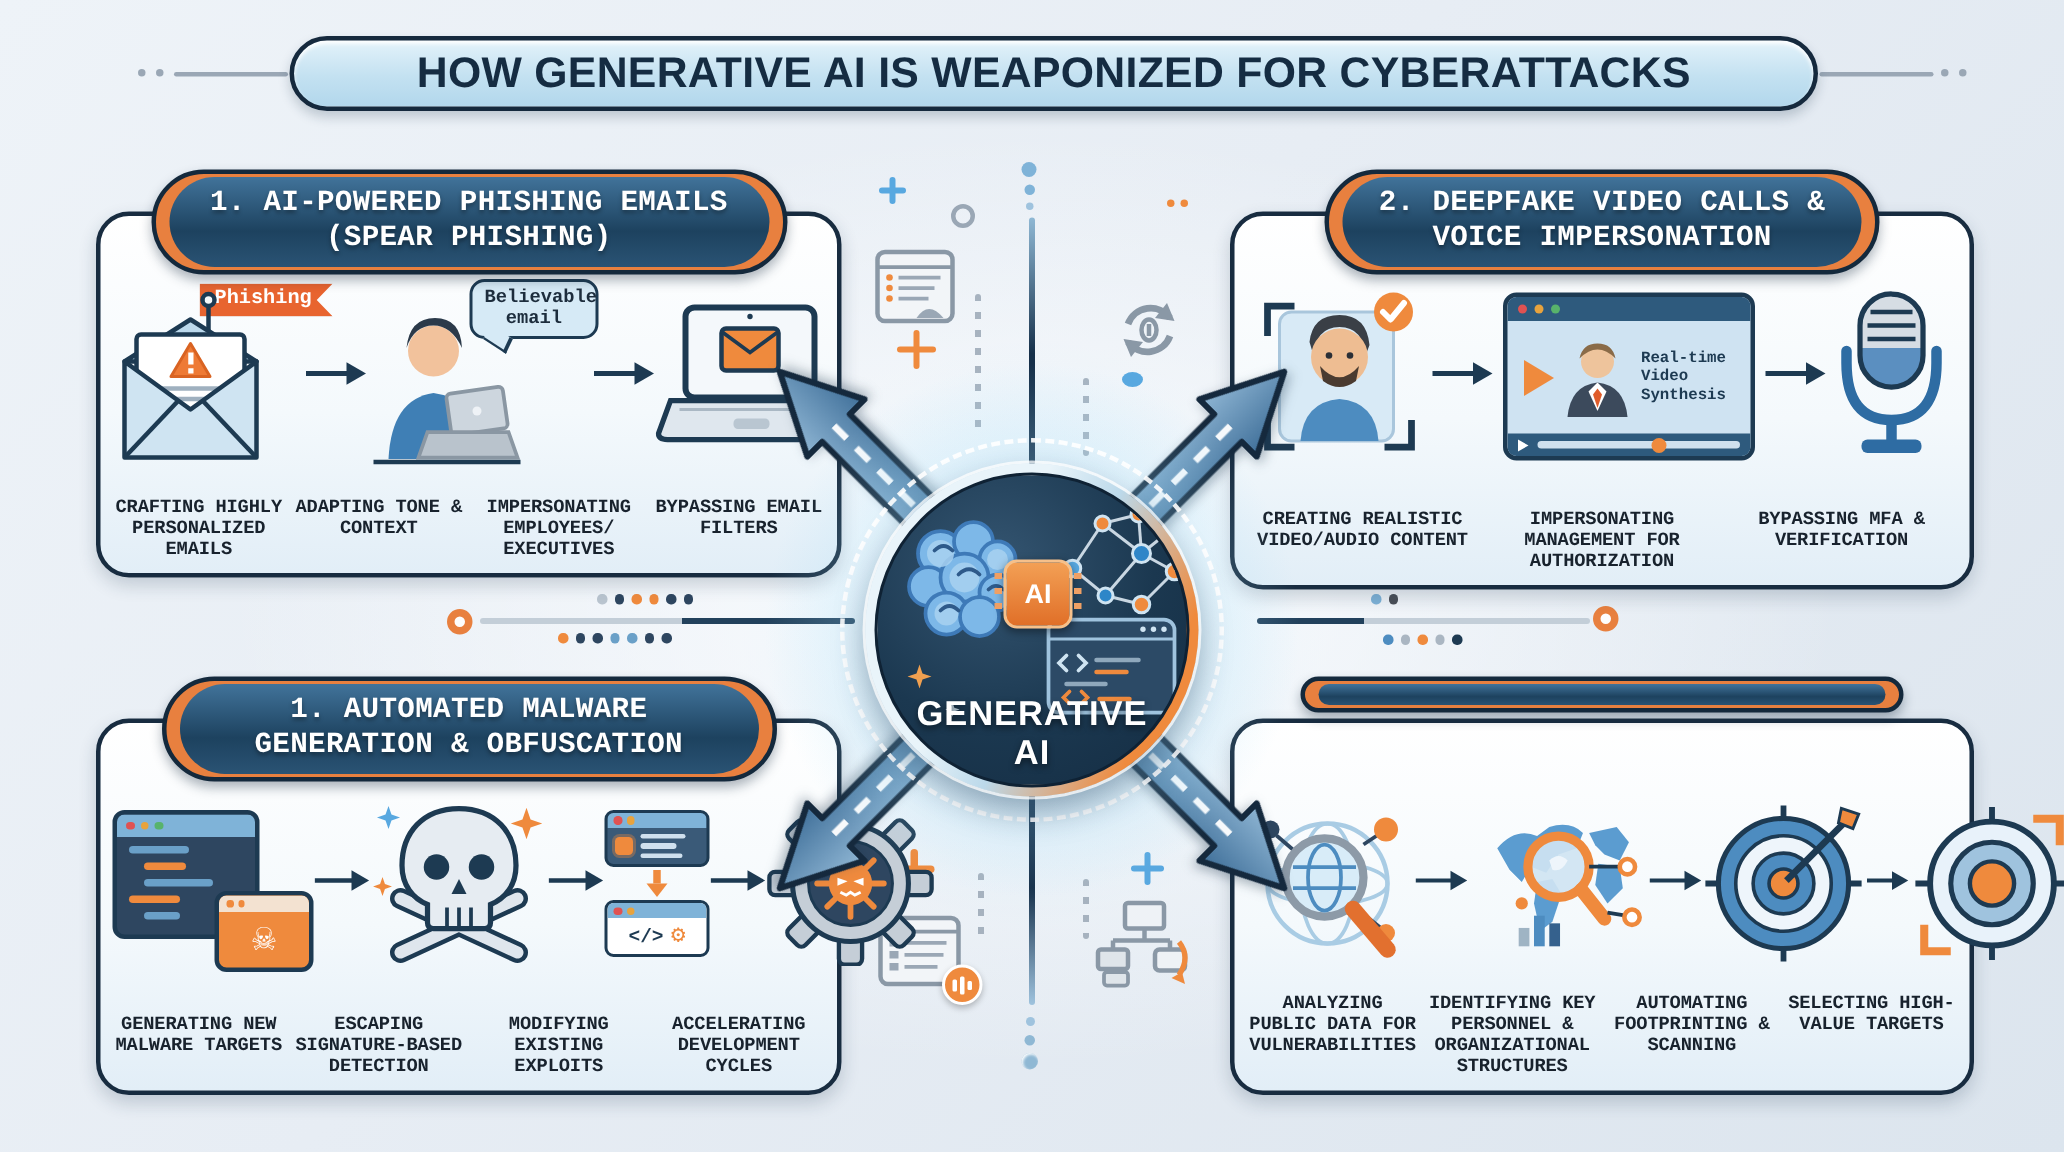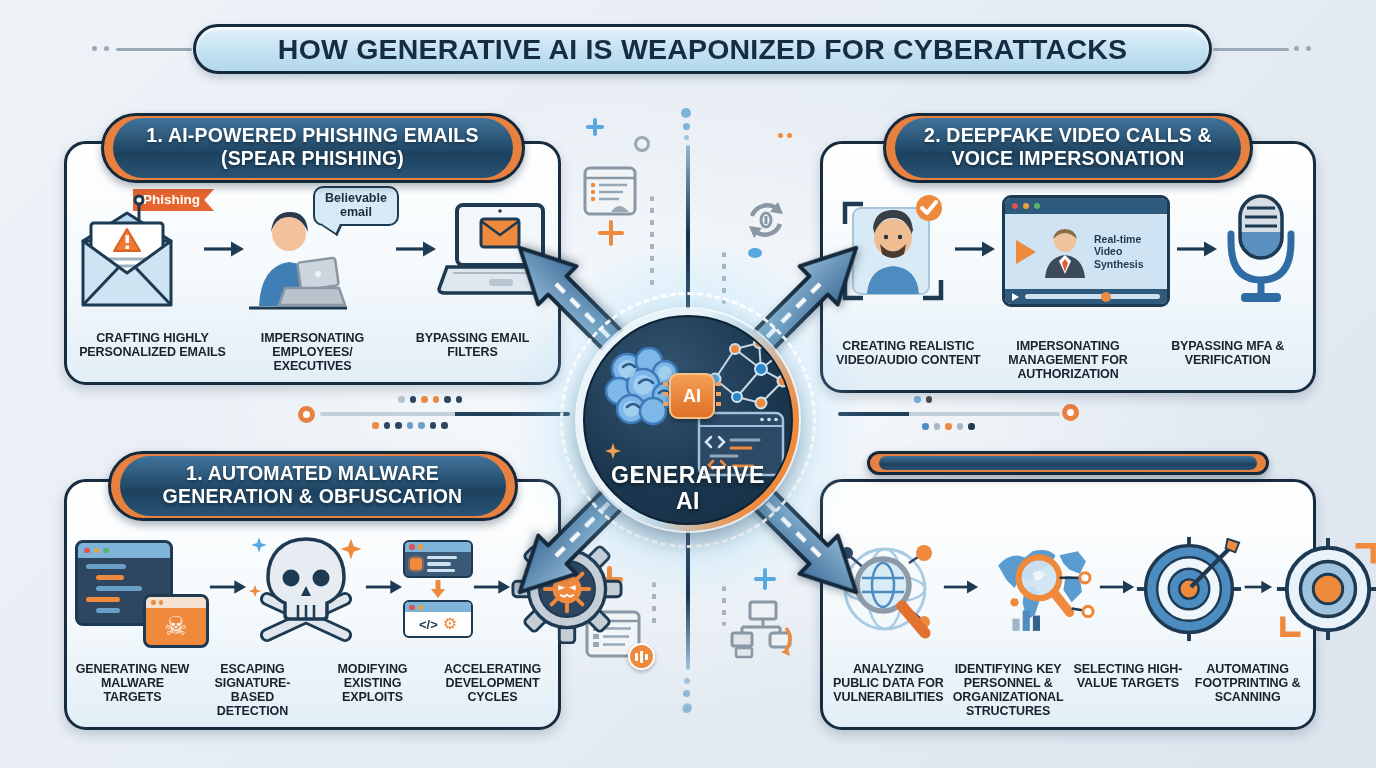--- a/index.html
+++ b/index.html
@@ -18,21 +18,21 @@
     display:flex;align-items:center;justify-content:center;
     font-size:28.5px;font-weight:800;letter-spacing:.2px;color:#152c42;
     box-shadow:0 4px 8px rgba(25,50,75,.22), inset 0 2px 3px #fff;z-index:4;}
   .tconn{position:absolute;height:3px;background:#9aa7b5;top:48px;z-index:1;border-radius:2px;}
   .tdots{position:absolute;top:46px;display:flex;gap:7px;z-index:1;}
   .tdots i{width:5px;height:5px;border-radius:50%;background:#9aa7b5;display:block;}
 
   
   .panel{position:absolute;border:3.5px solid #182c40;border-radius:22px;z-index:2;
     background:linear-gradient(180deg,#ffffff 0%,#f4f9fc 55%,#e2eef7 100%);
-    box-shadow:0 5px 12px rgba(25,50,75,.20);}
+    box-shadow:0 5px 12px rgba(25,50,75,.20);font-family:Liberation Mono, monospace;}
   .p1{left:64px;top:141px;width:497px;height:244px;}
   .p2{left:820px;top:141px;width:496px;height:252px;}
   .p3{left:64px;top:479px;width:497px;height:251px;}
   .p4{left:820px;top:479px;width:496px;height:251px;}
   .ph{position:absolute;left:50%;top:-31px;transform:translateX(-50%);
     border:3.5px solid #14293c;border-radius:40px;background:#e8803f;padding:2px;
     box-shadow:0 4px 8px rgba(20,40,60,.35);z-index:5;}
   .ph-in{border-radius:36px;margin:0 7px;padding:6px 14px 8px;
     background:linear-gradient(180deg,#41739a 0%,#1d425f 60%,#2a5374 100%);
     text-align:center;color:#fff;font-weight:800;font-size:19.5px;line-height:1.18;
@@ -222,20 +222,21 @@
           <rect x="44" y="18" width="38" height="28" rx="3" fill="#ef8a3d" stroke="#1d3a52" stroke-width="3"></rect>
           <polyline points="44,20 63,34 82,20" fill="none" stroke="#1d3a52" stroke-width="2.5"></polyline>
           <path d="M10,66 L116,66 L124,88 Q124,92 118,92 L8,92 Q2,92 2,88 Z" fill="#dfe7ee" stroke="#1d3a52" stroke-width="3.5"></path>
           <line x1="16" y1="72" x2="110" y2="72" stroke="#aab8c4" stroke-width="2"></line>
           <rect x="52" y="78" width="24" height="7" rx="3" fill="#b9c6d1"></rect>
         </svg>
       </div>
     </div>
     <div class="labels-row">
       <div class="lbl">CRAFTING HIGHLY PERSONALIZED EMAILS</div>
+      <div class="lbl">ADAPTING TONE &amp; CONTEXT</div>
       <div class="lbl">IMPERSONATING EMPLOYEES/ EXECUTIVES</div>
       <div class="lbl">BYPASSING EMAIL FILTERS</div>
     </div>
   </section>
 
   <section class="panel p2">
     <div class="ph">
       <div class="ph-in">
         <span>2. DEEPFAKE VIDEO CALLS &amp;</span>
         <span>VOICE IMPERSONATION</span>
@@ -533,22 +534,22 @@
           <line x1="96" y1="56" x2="108" y2="56" stroke="#1d3a52" stroke-width="4"></line>
           <circle cx="56" cy="56" r="42" fill="#e8f2fa" stroke="#1d3a52" stroke-width="4"></circle>
           <circle cx="56" cy="56" r="28" fill="#9fc3de" stroke="#1d3a52" stroke-width="3.5"></circle>
           <circle cx="56" cy="56" r="15" fill="#ef8a3d" stroke="#1d3a52" stroke-width="3"></circle>
         </svg>
       </div>
     </div>
     <div class="labels-row">
       <div class="lbl">ANALYZING PUBLIC DATA FOR VULNERABILITIES</div>
       <div class="lbl">IDENTIFYING KEY PERSONNEL &amp; ORGANIZATIONAL STRUCTURES</div>
+      <div class="lbl">AUTOMATING FOOTPRINTING &amp; SCANNING</div>
       <div class="lbl">SELECTING HIGH-VALUE TARGETS</div>
-      <div class="lbl">AUTOMATING FOOTPRINTING &amp; SCANNING</div>
     </div>
   </section>
 
   <div class="big-arrow ba-tl">
     <svg width="170" height="64" viewBox="0 0 170 64">
         <path d="M6,19 L110,19 L110,5 L163,32 L110,59 L110,45 L6,45 Q2,45 2,41 L2,23 Q2,19 6,19 Z" fill="url(#ag)" stroke="#15293d" stroke-width="4" stroke-linejoin="round"></path>
         <line x1="16" y1="32" x2="112" y2="32" stroke="#fff" stroke-width="4.5" stroke-dasharray="12 9" opacity=".95"></line>
       </svg>
   </div>
   <div class="big-arrow ba-tr">

